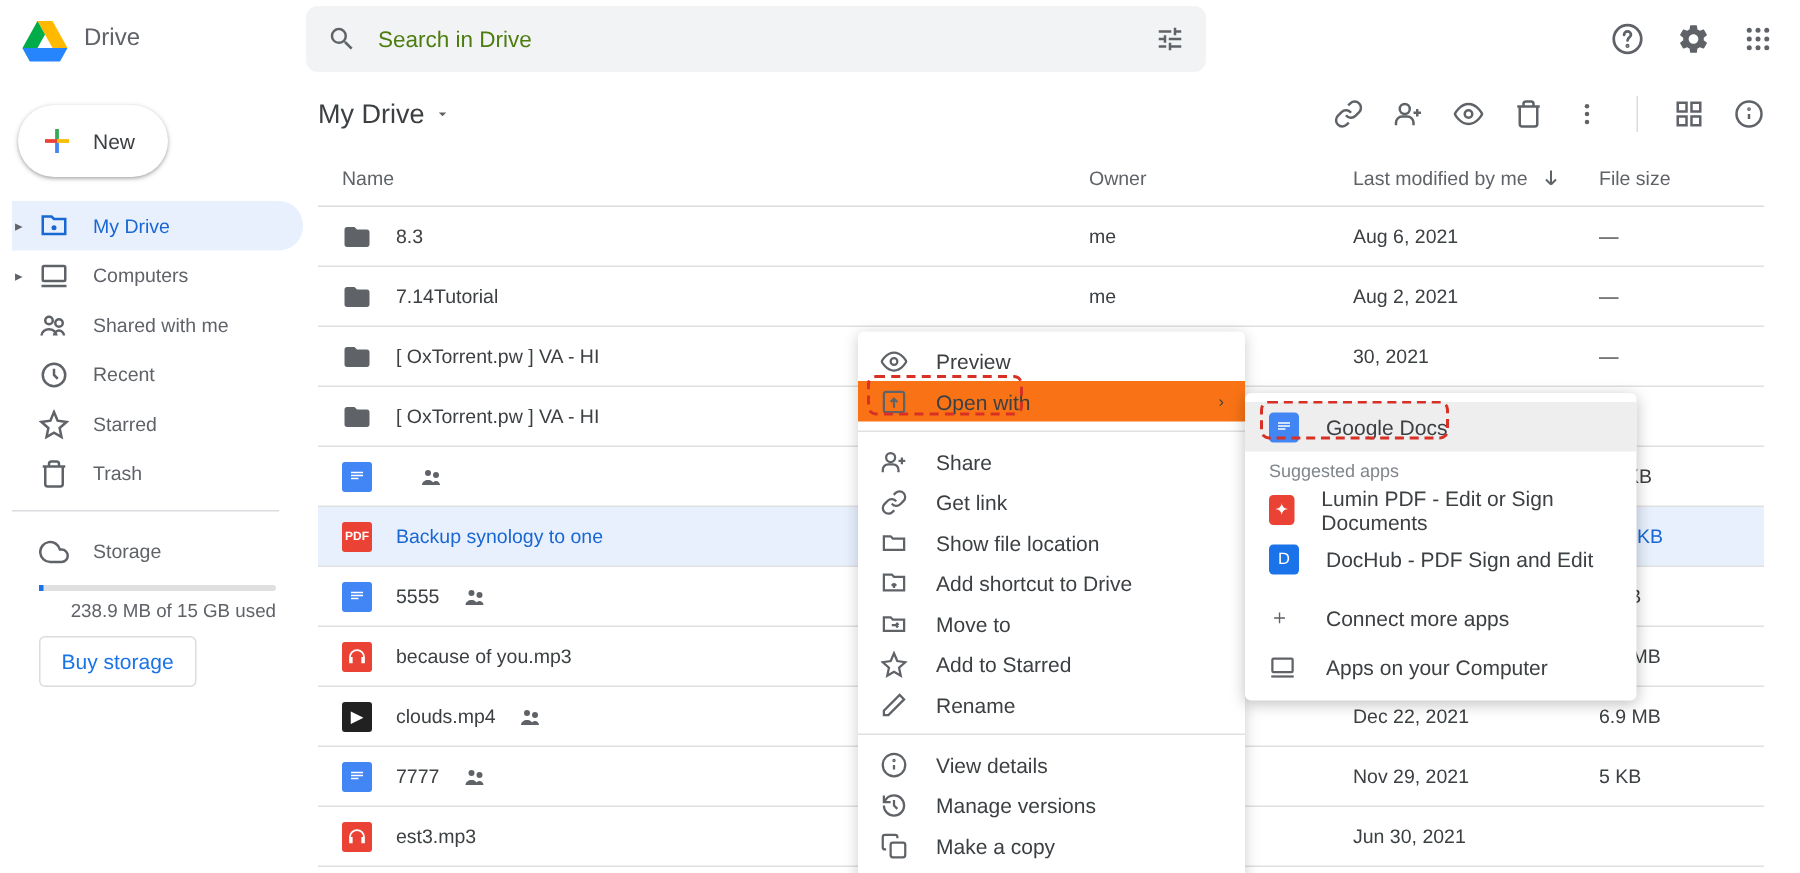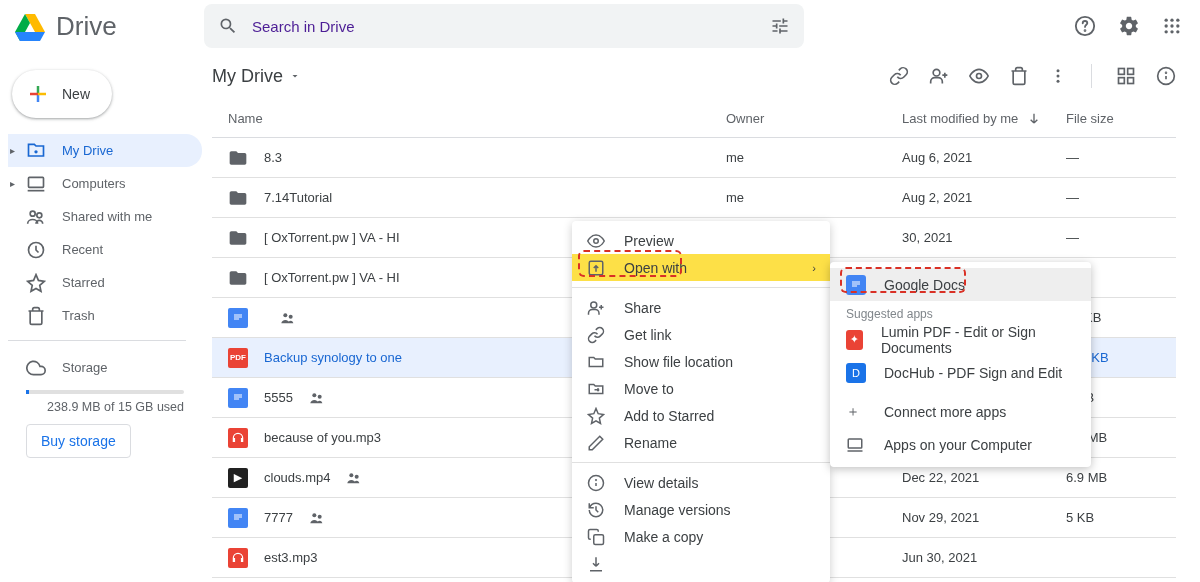--- a/index.html
+++ b/index.html
@@ -1,23 +1,23 @@
 <!DOCTYPE html>
 <html><head>
 <meta charset="utf-8">
 <style>
   * { box-sizing: border-box; margin: 0; padding: 0; font-family: Arial, sans-serif; }
   body { width: 1200px; height: 582px; overflow: hidden; background: #fff; color: #3c4043; font-size: 14px; }
   
   
   .header { height: 52px; display: flex; align-items: center; padding: 0 12px; }
   .logo-wrap { display: flex; align-items: center; width: 192px; gap: 8px; }
-  .logo-text { font-size: 26px; color: #5f6368; }
+  .logo-text { font-size: 16px; color: #5f6368; }
   .search-wrap { flex: 1; max-width: 600px; height: 44px; background: #f1f3f4; border-radius: 8px; display: flex; align-items: center; padding: 0 14px; gap: 14px; }
-  .search-placeholder { color: #4c1d95; font-size: 15px; flex: 1; }
+  .search-placeholder { color: #4d7c0f; font-size: 15px; flex: 1; }
   .header-actions { margin-left: auto; display: flex; align-items: center; gap: 22px; color: #5f6368; padding-right: 6px; }
   
   
   .container { display: flex; height: calc(582px - 52px); }
   .sidebar { width: 202px; padding: 8px 0 0 8px; }
   .new-btn { width: 100px; height: 48px; border-radius: 24px; box-shadow: 0 1px 2px rgba(60,64,67,.3),0 1px 3px 1px rgba(60,64,67,.15); display: flex; align-items: center; gap: 12px; padding: 0 18px 0 14px; margin: 10px 0 16px 4px; background: #fff; }
   .nav-item { height: 33px; display: flex; align-items: center; gap: 16px; padding-left: 18px; border-radius: 0 16px 16px 0; color: #5f6368; font-size: 13px; position: relative; }
   .nav-item.active { background: #e8f0fe; color: #1967d2; font-weight: 500; }
   .nav-item .caret { position:absolute; left:2px; font-size:10px; color:#5f6368;}
   .divider-sm { height:1px; background:#dadce0; margin: 8px 16px 10px 0; }
@@ -44,21 +44,21 @@
   .fi.pdf{ background:#ea4335; font-size:8px; font-weight:bold;}
   .fi.audio{ background:#ea4335;}
   .fi.video{ background:#212121; color:#fff;}
   .shared-icon { color:#5f6368; font-size:14px;}
   
   
   .menu1 { position:absolute; left:370px; top:169px; width:258px; background:#fff; border-radius:4px; box-shadow:0 2px 10px rgba(0,0,0,.2); padding:6px 0; z-index:10;}
   .menu1 hr { border:none; border-top:1px solid #e0e0e0; margin:6px 0;}
   .mitem { height:27px; display:flex; align-items:center; gap:18px; padding:0 14px; color:#3c4043; font-size:14px;}
   .mitem .micon{ width:20px; color:#5f6368; display:flex; align-items:center; justify-content:center;}
-  .mitem.hover { background:#fde047;}
+  .mitem.hover { background:#f97316;}
   .mitem .chev { margin-left:auto; font-size:11px;}
   .highlight-box { position:absolute; border:2px dashed #d93025; border-radius:6px; pointer-events:none;}
   .hb1{ left:376px; top:198px; width:104px; height:27px; z-index:11;}
   .hb2{ left:638px; top:215px; width:126px; height:26px; z-index:21;}
   
   .menu2 { position:absolute; left:628px; top:210px; width:261px; background:#fff; border-radius:4px; box-shadow:0 2px 10px rgba(0,0,0,.25); padding:6px 0; z-index:20;}
   .menu2 .label { font-size:12px; color:#80868b; padding:6px 16px 2px;}
   .mitem2 { height:33px; display:flex; align-items:center; gap:18px; padding:1px 16px; font-size:14px;}
   .mitem2.hover { background:#eee;}
   .appicon{ width:20px; height:20px; border-radius:3px; display:inline-flex; align-items:center; justify-content:center; color:#fff; font-size:11px;}
@@ -440,20 +440,29 @@
           <span class="micon">
             <svg width="18" height="18" viewBox="0 0 24 24" fill="none" stroke="#5f6368" stroke-width="2">
               <path d="M3 6h6l2 2h10v10H3z"></path>
             </svg>
           </span>
           <span>Show file location</span>
         </div>
         <div class="mitem">
           <span class="micon">
             <svg width="18" height="18" viewBox="0 0 24 24" fill="none" stroke="#5f6368" stroke-width="2">
+              <path d="M3 4h7l2 2h9v12H3z"></path>
+              <path d="M12 16v-4m0 0l-2 2m2-2l2 2"></path>
+            </svg>
+          </span>
+          <span>Add shortcut to Drive</span>
+        </div>
+        <div class="mitem">
+          <span class="micon">
+            <svg width="18" height="18" viewBox="0 0 24 24" fill="none" stroke="#5f6368" stroke-width="2">
               <path d="M3 6h6l2 2h10v10H3z"></path>
               <path d="M10 13h6m0 0l-2-2m2 2l-2 2"></path>
             </svg>
           </span>
           <span>Move to</span>
         </div>
         <div class="mitem">
           <span class="micon">
             <svg width="18" height="18" viewBox="0 0 24 24" fill="none" stroke="#5f6368" stroke-width="2">
               <path d="M12 2l2.9 6.9L22 10l-5.5 4.8L18 22l-6-3.5L6 22l1.5-7.2L2 10l7.1-1.1z"></path>

